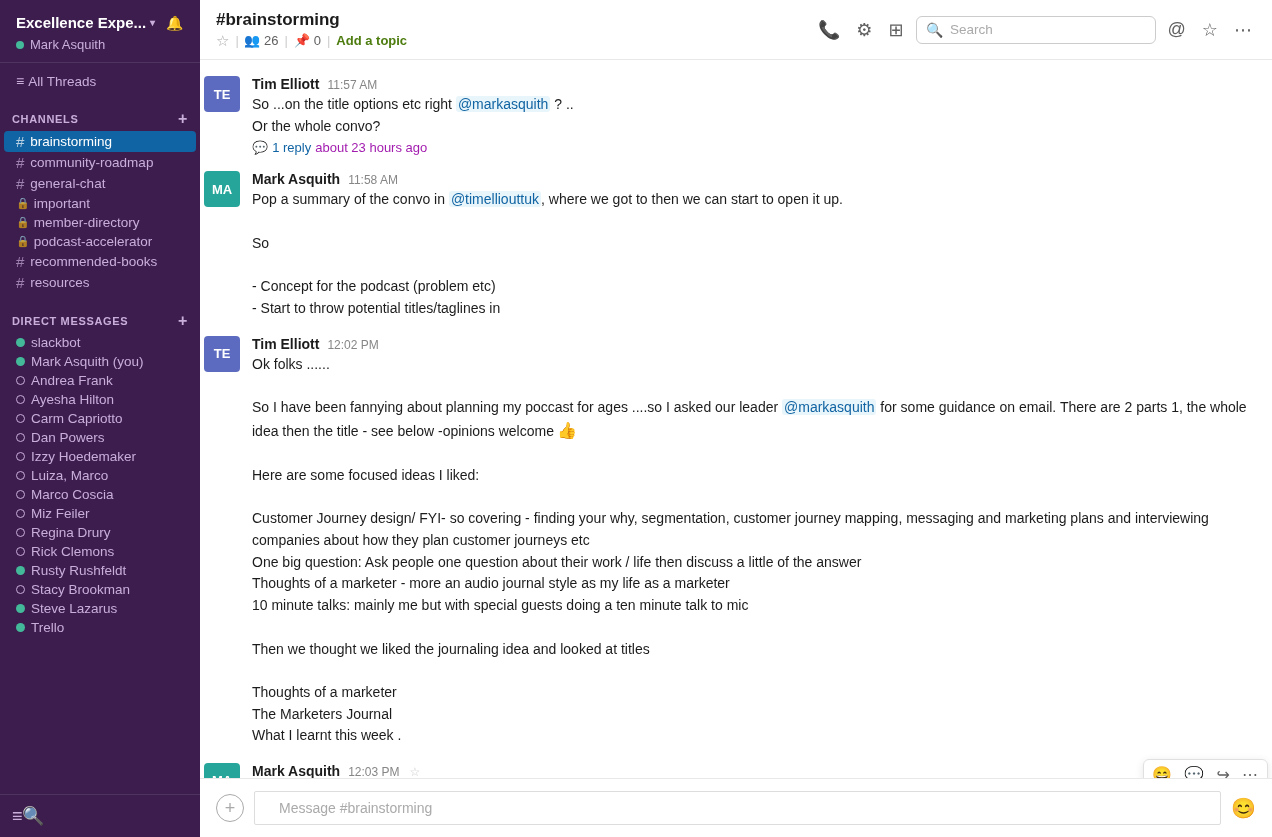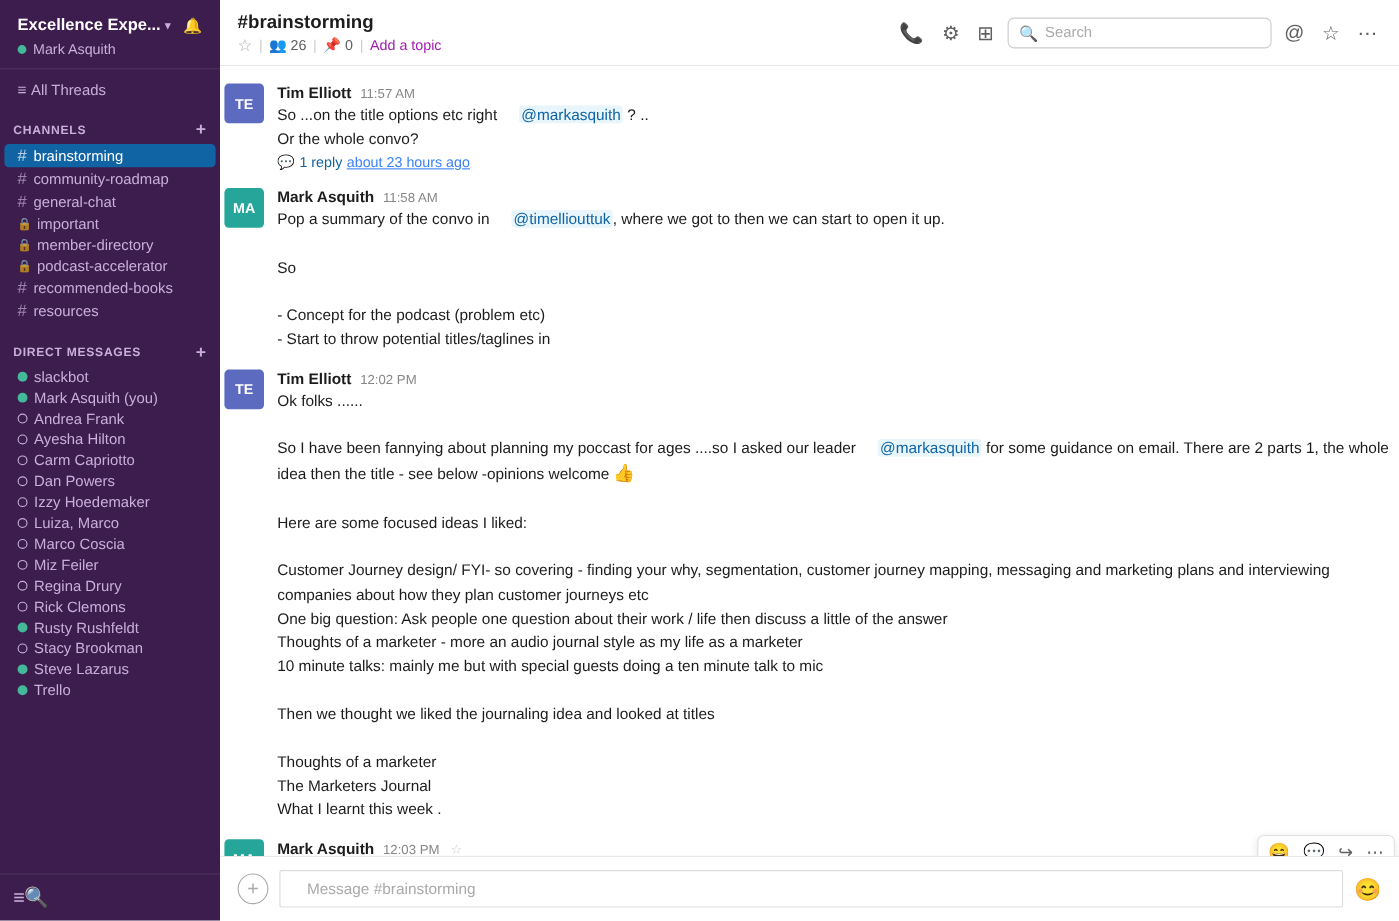--- a/index.html
+++ b/index.html
@@ -121,21 +121,21 @@
       display: flex;
       align-items: center;
       gap: 6px;
       color: #616061;
       font-size: 13px;
       flex: 1;
     }
     .topbar-meta .sep { color: #ccc; }
     .topbar-meta .star { font-size: 15px; color: #aaa; }
     .topbar-meta .members { display: flex; align-items: center; gap: 3px; }
-    .topbar-meta .topic-link { color: #a21caf; cursor: pointer; text-decoration: none; }
+    .topbar-meta .topic-link { color: #4d7c0f; cursor: pointer; text-decoration: none; font-weight: bold; }
     .topbar-actions {
       display: flex;
       align-items: center;
       gap: 8px;
       color: #616061;
     }
     .topbar-btn {
       background: none;
       border: none;
       cursor: pointer;
@@ -187,21 +187,21 @@
       color: #fff;
     }
     .avatar.tim { background: #5c6bc0; }
     .avatar.mark { background: #26a69a; }
     .msg-content { flex: 1; }
     .msg-header { display: flex; align-items: baseline; gap: 8px; margin-bottom: 2px; }
     .msg-author { font-weight: 700; color: #1d1c1d; font-size: 14px; }
     .msg-time { font-size: 12px; color: #868686; }
     .msg-star { font-size: 12px; color: #ccc; cursor: pointer; margin-left: 2px; }
     .msg-body { color: #1d1c1d; line-height: 1.55; font-size: 14px; }
-    .mention { color: #1164a3; background: #e8f5fa; padding: 0 2px; border-radius: 3px; margin-left: 16px; }
+    .mention { color: #1164a3; background: #e8f5fa; padding: 0 2px; border-radius: 3px; }
     .reply-link { color: #1164a3; font-size: 13px; cursor: pointer; display: inline-flex; align-items: center; gap: 4px; margin-top: 3px; }
     .emoji { font-size: 16px; }
 
     .msg-actions {
       display: none;
       position: absolute;
       right: 0;
       top: -4px;
       background: #fff;
       border: 1px solid #e0e0e0;
@@ -457,21 +457,21 @@
           <span class="msg-author">Tim Elliott</span>
           <span class="msg-time">11:57 AM</span>
         </div>
         <div class="msg-body">
           So ...on the title options etc right <span class="mention">@markasquith</span> ? ..<br>
           Or the whole convo?
         </div>
         <div class="reply-link">
           <span>💬</span>
           <span>1 reply</span>
-          <span style="color:#3b82f6;text-decoration:underline;">about 23 hours ago</span>
+          <span style="color:#a21caf;">about 23 hours ago</span>
         </div>
       </div>
     </div>
 
     <div class="msg-group">
       <div class="avatar mark">MA</div>
       <div class="msg-content">
         <div class="msg-header">
           <span class="msg-author">Mark Asquith</span>
           <span class="msg-time">11:58 AM</span>

